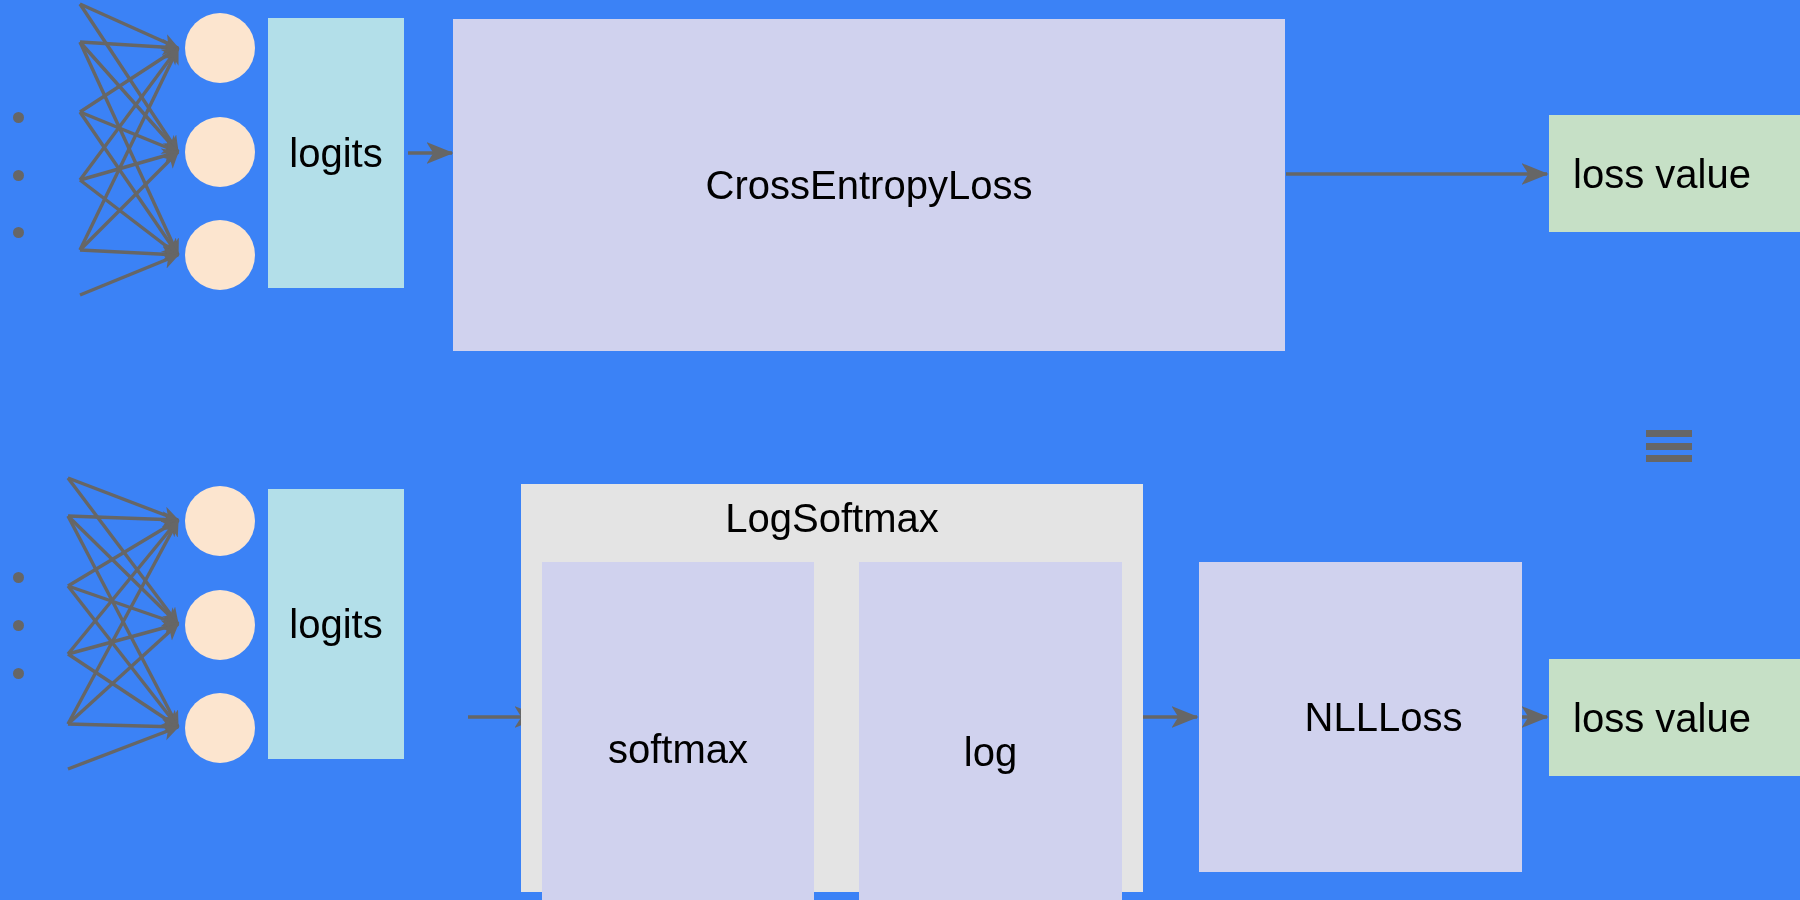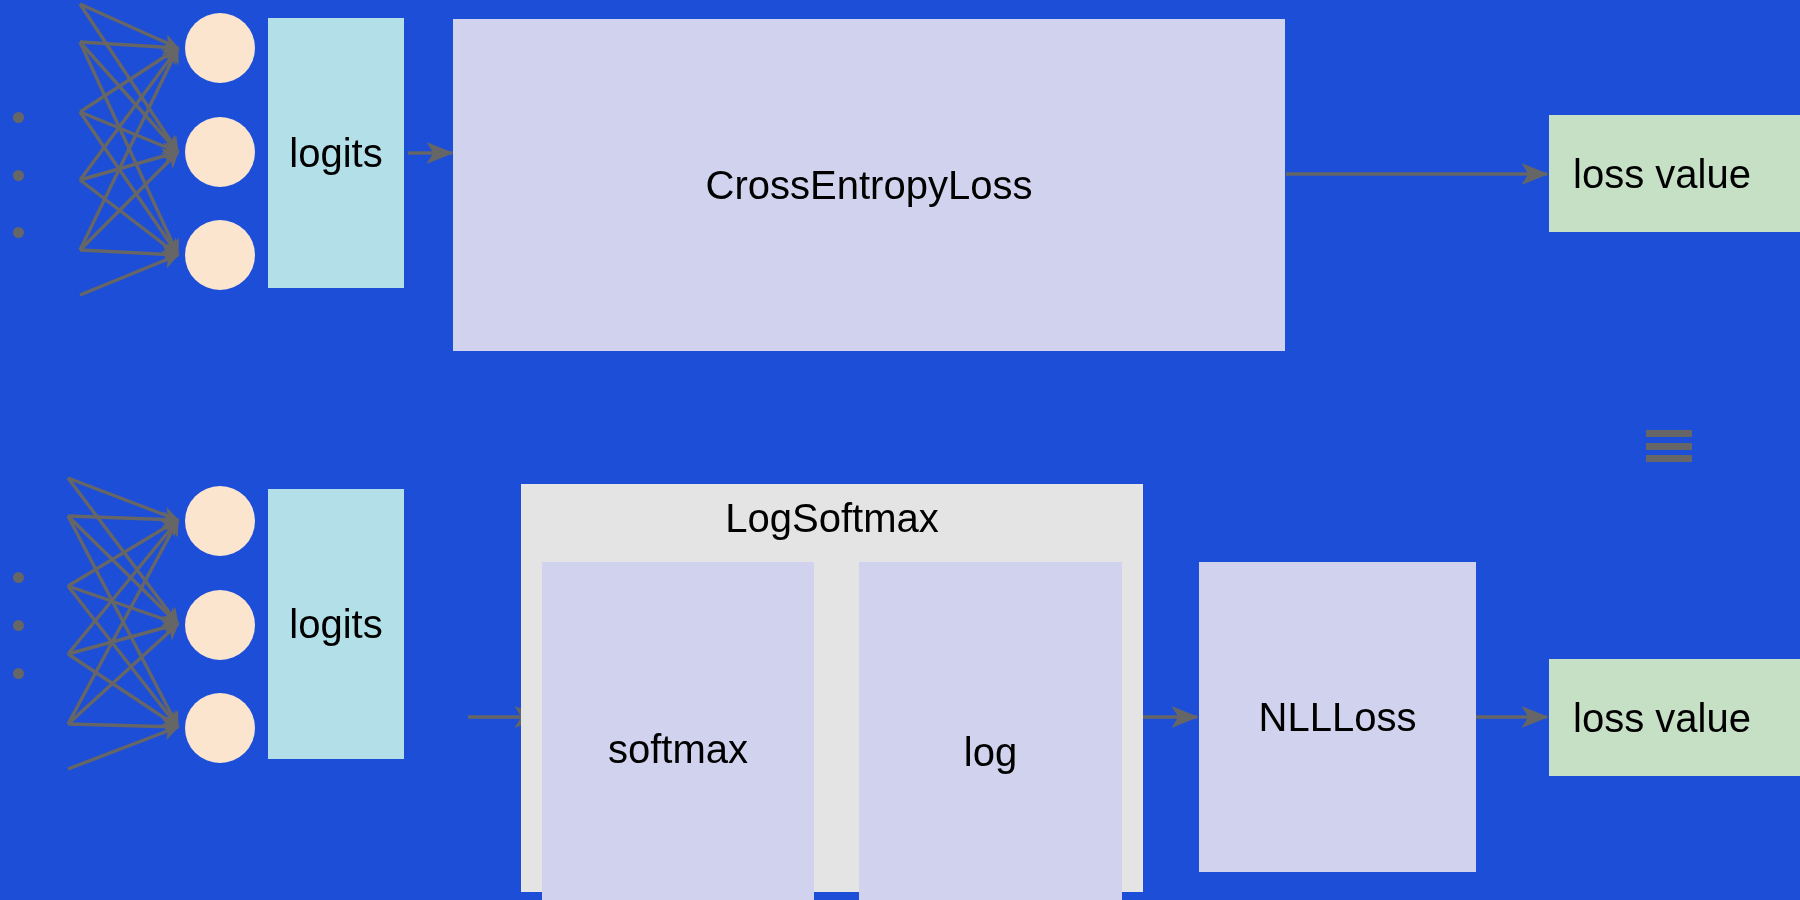--- a/index.html
+++ b/index.html
@@ -7,21 +7,21 @@
     padding: 0;
     background: #ffffff;
   }
   body {
     font-family: "Liberation Sans", sans-serif;
   }
   #canvas {
     position: relative;
     width: 1800px;
     height: 900px;
-    background: #1d4ed8;
+    background: #3b82f6;
     overflow: hidden;
   }
   .svg-layer {
     position: absolute;
     left: 0;
     top: 0;
     width: 1800px;
     height: 900px;
     pointer-events: none;
   }
@@ -186,21 +186,21 @@
   </div>
 
   <div class="box box-op" style="left:542px; top:562px; width:272px; height:373px;">
     <span>softmax</span>
   </div>
 
   <div class="box box-op" style="left:859px; top:562px; width:263px; height:380px;">
     <span>log</span>
   </div>
 
-  <div class="box box-op" style="left:1199px; top:562px; width:277px; height:310px;">
+  <div class="box box-op" style="left:1199px; top:562px; width:277px; height:310px;padding-left:46px;">
     <span>NLLLoss</span>
   </div>
 
   <div class="box box-loss" style="left:1549px; top:659px; width:300px; height:117px; justify-content:flex-start; padding-left:24px;">
     <span>loss value</span>
   </div>
 
 </div>
 
 </body></html>

